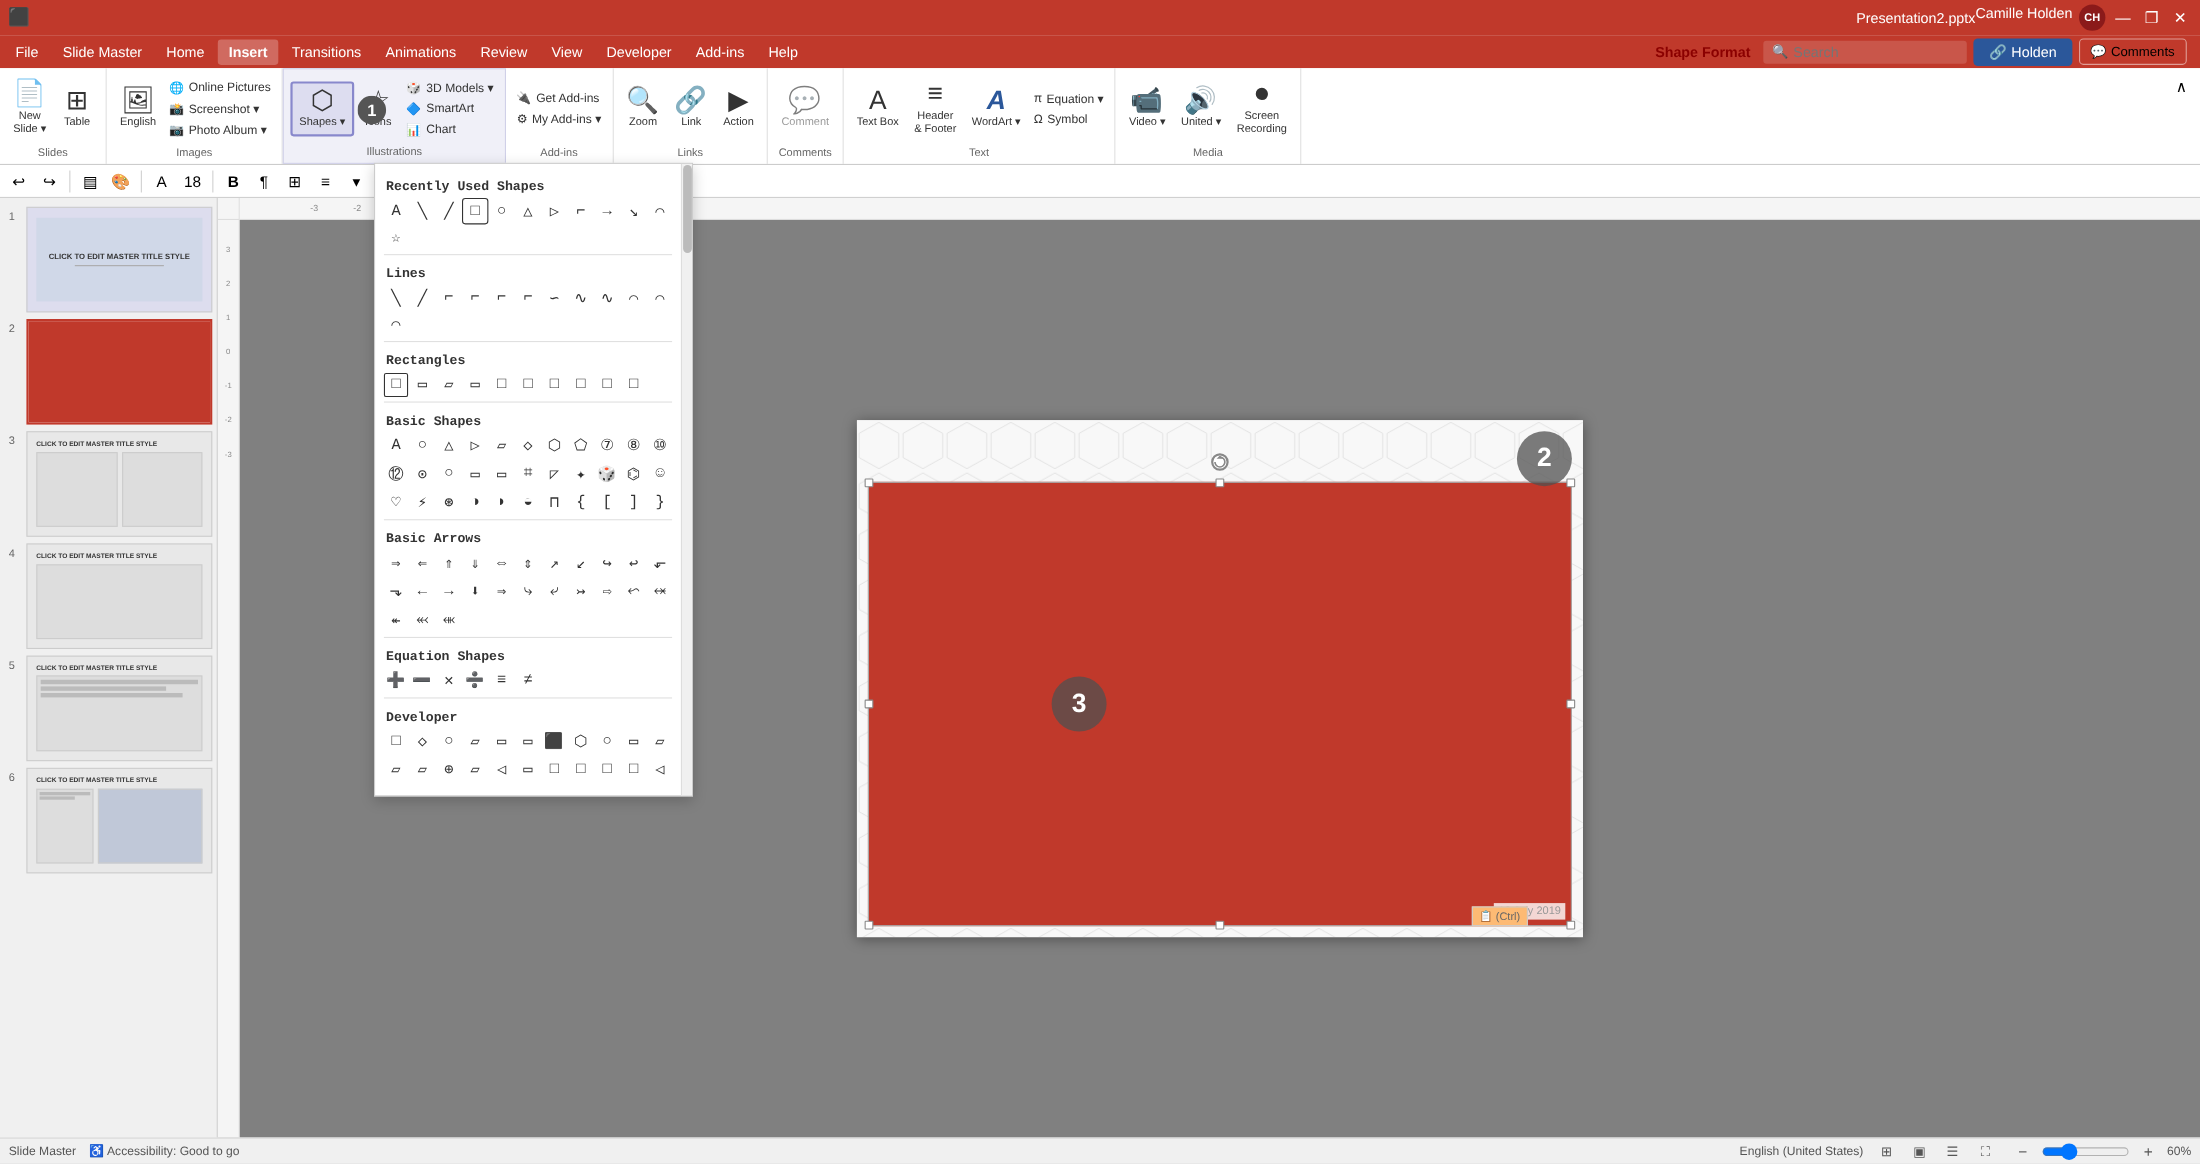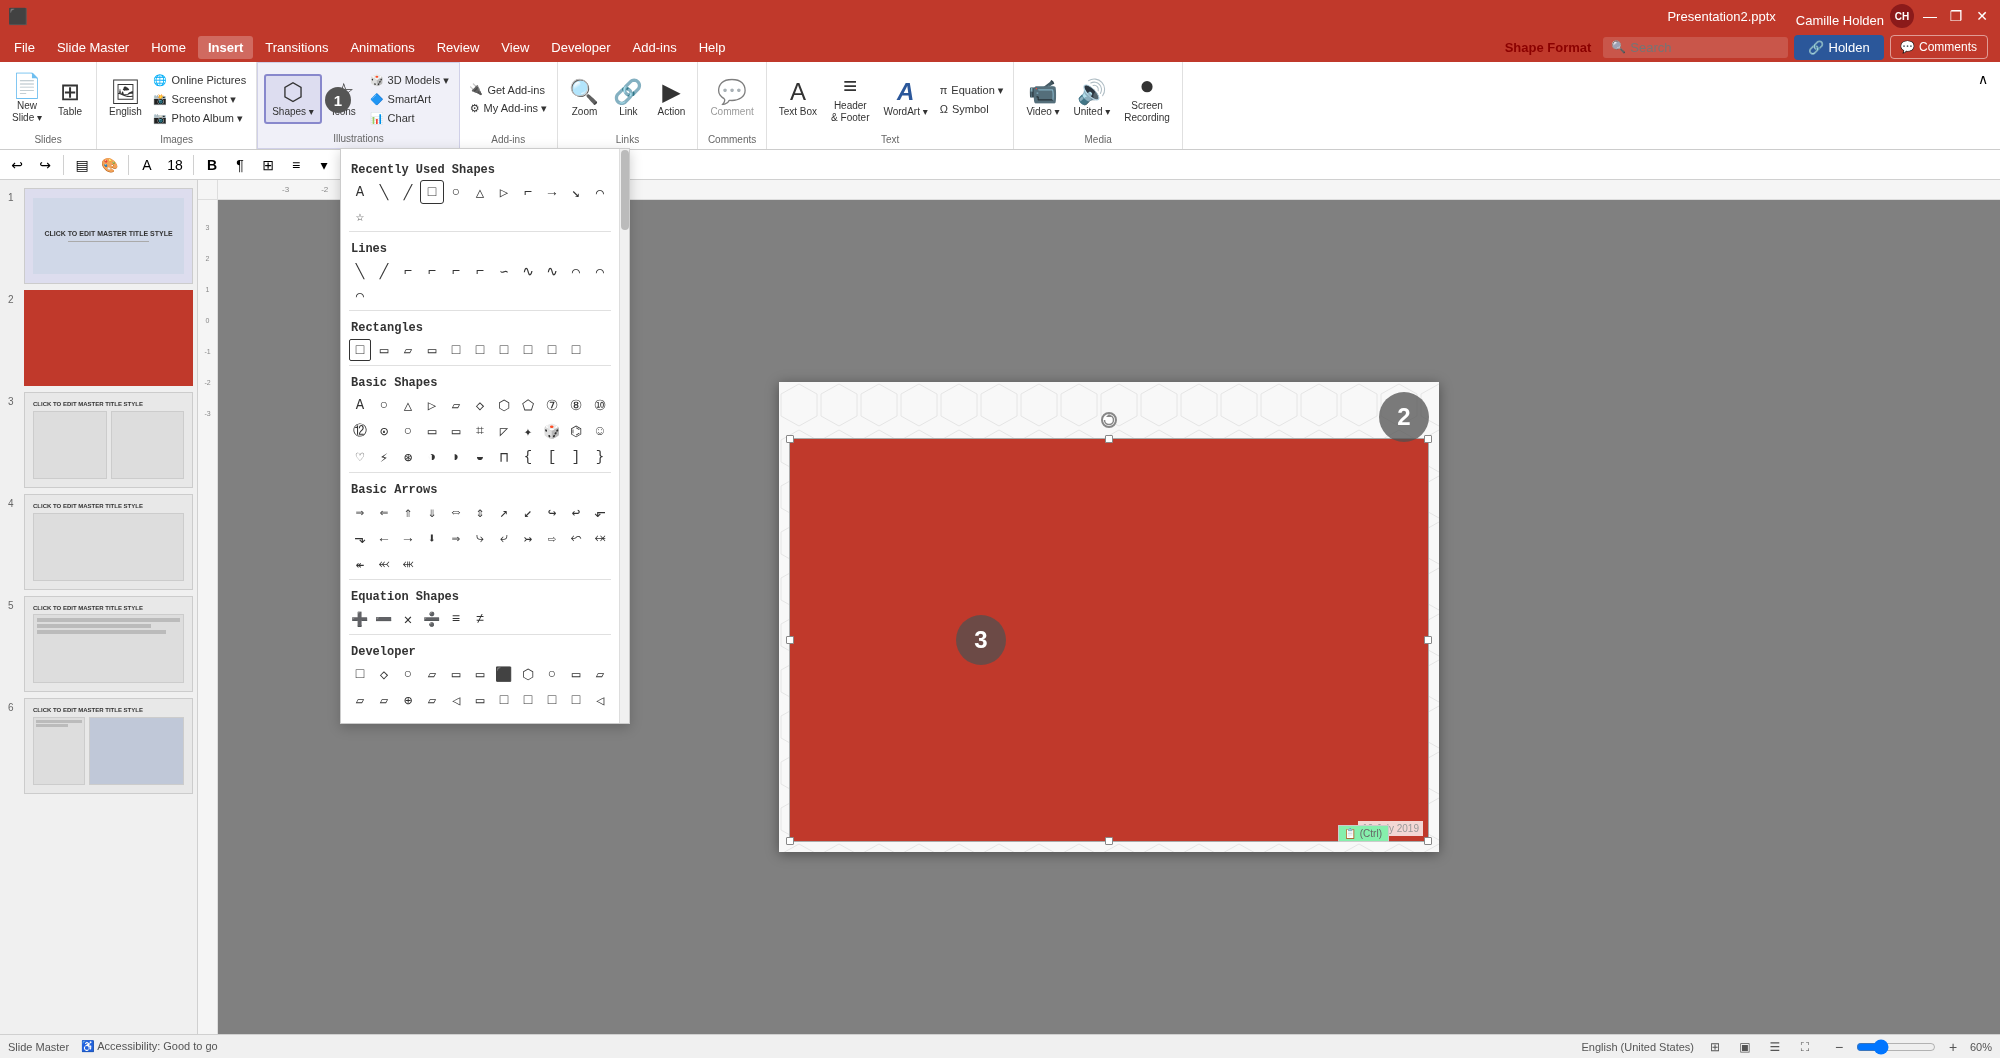--- a/index.html
+++ b/index.html
@@ -10,21 +10,21 @@
       height: 32px;
       background: #c0392b;
       display: flex;
       align-items: center;
       justify-content: space-between;
       padding: 0 8px;
       color: white;
     }
     .title-bar-center { font-size: 13px; flex: 1; text-align: right; }
     .title-bar-right { display: flex; align-items: center; gap: 6px; }
-    .title-bar-user { display: flex; align-items: flex-end; gap: 6px; font-size: 13px; margin-left: 20px; }
+    .title-bar-user { display: flex; align-items: flex-start; gap: 6px; font-size: 13px; }
     .user-avatar {
       width: 24px; height: 24px; border-radius: 50%;
       background: #8B1A1A; color: white; font-size: 10px;
       display: flex; align-items: center; justify-content: center; font-weight: bold;
     }
     .title-btn { width: 20px; height: 20px; display: flex; align-items: center; justify-content: center; font-size: 14px; cursor: pointer; }
 
     
     .menu-bar {
       height: 30px;
@@ -347,21 +347,21 @@
   <div class="menu-item">Help</div>
   <div style="flex:1;"></div>
   <div class="menu-item shape-format-tab">Shape Format</div>
 
   <div style="margin-left:auto; display:flex; align-items:center; gap:6px; padding-right:8px;">
     <div style="display:flex; align-items:center; background:rgba(255,255,255,0.15); border-radius:3px; padding:3px 8px; gap:4px;">
       <span>🔍</span>
       <input class="search-input" style="background: transparent; border: none; color: #bef264; outline: none; font-size: 13px; width: 150px;" placeholder="Search">
     </div>
     <button class="share-btn">🔗 <span>Holden</span></button>
-    <button class="comments-btn" style="background:transparent; border:1px solid rgba(255,255,255,0.5); color:#ffffff; padding:4px 10px; border-radius:4px; font-size:12px; cursor:pointer;">💬 <span>Comments</span></button>
+    <button class="comments-btn" style="background:transparent; border:1px solid rgba(255,255,255,0.5); color:#000000; padding:4px 10px; border-radius:4px; font-size:12px; cursor:pointer;">💬 <span>Comments</span></button>
   </div>
 </div>
 
 <div class="ribbon-main">
 
   <div class="ribbon-group">
     <div class="ribbon-items-row">
       <div class="ribbon-btn">
         <span class="icon">📄</span>
         <span class="ribbon-btn-label">New<br>Slide ▾</span>
@@ -679,21 +679,21 @@
 
           <div style="position:absolute; top:30px; left:50%; width:16px; height:16px; border:2px solid #888; border-radius:50%; transform:translateX(-50%); cursor:rotate; background:white;">
             <svg viewBox="0 0 16 16" width="12" height="12" style="margin:0px; display:block;">
                 <path d="M8,2 A6,6 0 1,1 2,8" fill="none" stroke="#888" stroke-width="2"></path>
                 <polygon points="8,0 12,4 4,4" fill="#888"></polygon>
               </svg>
           </div>
 
           <div style="position:absolute; bottom:16px; right:16px; font-size:10px; color:#999; background:rgba(255,255,255,0.8); padding:2px 4px;">19 July 2019</div>
 
-          <div style="position:absolute; bottom:10px; right:50px; font-size:10px; color:#666; background:#86efac; border:1px solid #ccc; padding:2px 6px;">
+          <div style="position:absolute; bottom:10px; right:50px; font-size:10px; color:#666; background:#fdba74; border:1px solid #ccc; padding:2px 6px;">
             📋 <span>(Ctrl)</span>
           </div>
         </div>
       </div>
     </div>
   </div>
 </div>
 
 <div class="shapes-dropdown" style="top:148px; left:340px;font-family:Liberation Mono, monospace;">
   <div style="display:flex; flex:1;">

